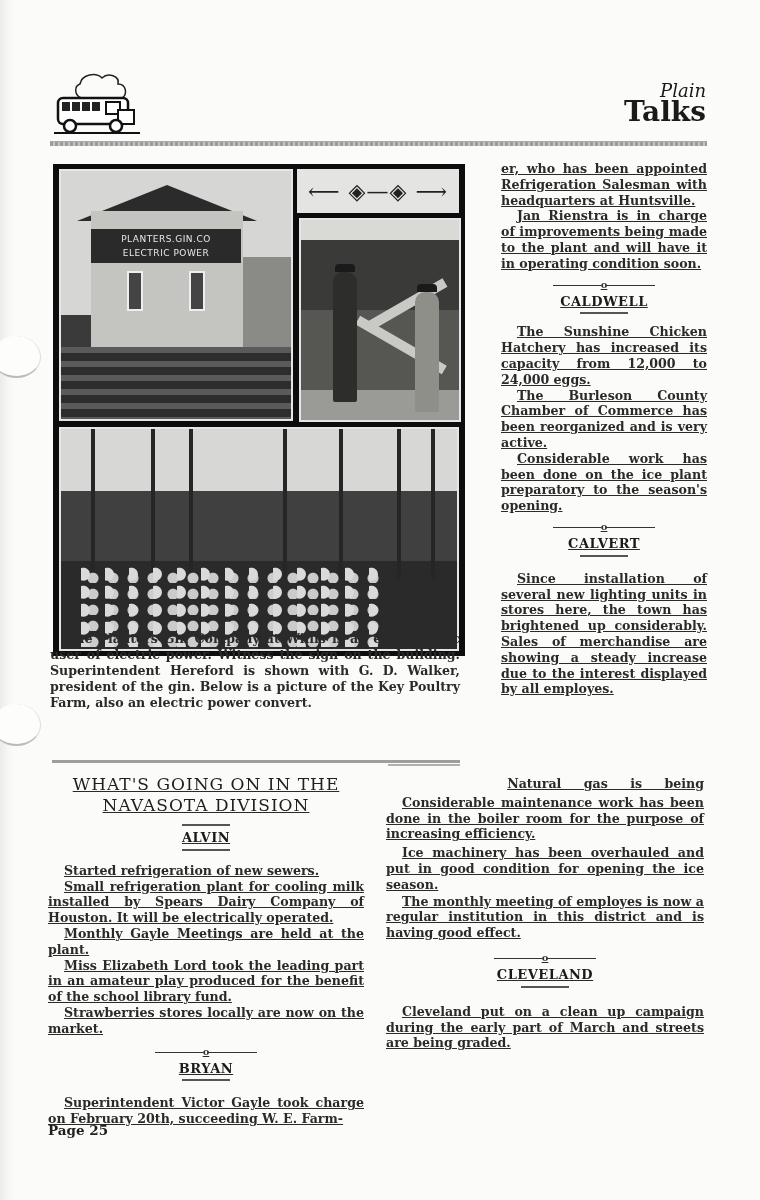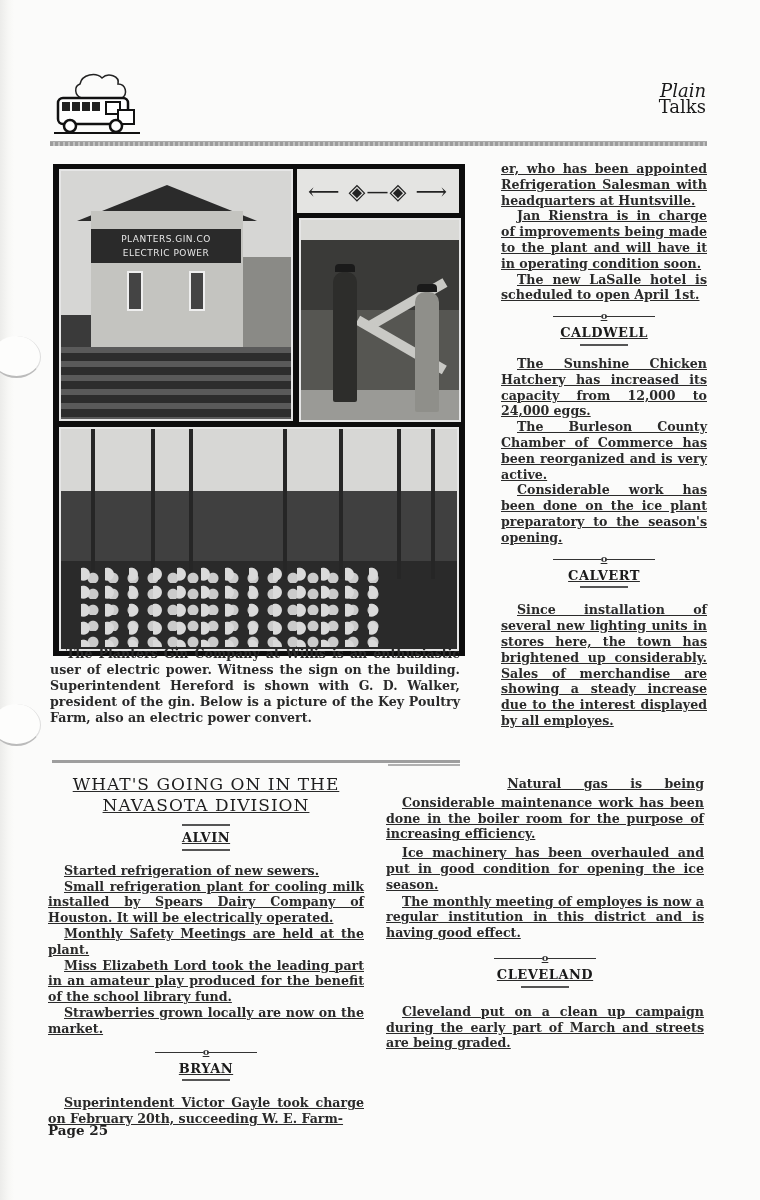--- a/index.html
+++ b/index.html
@@ -9,21 +9,21 @@
     font-family:"DejaVu Serif", "Liberation Serif", serif;
     color:#222;
   }
   .page-edge { position:absolute; left:0; top:0; width:14px; height:1200px;
     background:linear-gradient(to right,#ececea,#f7f7f5 60%,#fbfbfa); }
   .hole { position:absolute; left:-8px; width:48px; height:40px; border-radius:50%;
     border-bottom:2px solid #bbb; border-right:1px solid #ddd; background:#fdfdfc; }
   .bus-logo { position:absolute; left:52px; top:70px; width:90px; height:66px; }
   .masthead { position:absolute; right:54px; top:82px; text-align:right; line-height:1; color:#1a1a1a; }
   .masthead .pl { font-family:"DejaVu Serif", serif; font-size:18px; font-style:italic; display:block; }
-  .masthead .tk { font-family:"DejaVu Serif", serif; font-size:18px; display:block; margin-top:-2px; }
+  .masthead .tk { font-family:"DejaVu Serif", serif; font-size:28px; display:block; margin-top:-2px;font-weight:bold; }
   .rule-top { position:absolute; left:50px; top:141px; width:657px; height:4px;
     background:repeating-linear-gradient(90deg,#9c9c9c 0 3px,#c3c3c3 3px 5px);
     border-top:1px solid #aaa; }
   
   .photo-block { position:absolute; left:53px; top:164px; width:412px; height:492px; background:#0d0d0d; }
   .photo { position:absolute; overflow:hidden; border:2px solid #e6e6e6; box-sizing:border-box; }
   .photo-gin { left:6px; top:5px; width:234px; height:252px;
     background:linear-gradient(#d6d6d4 0 58%, #3a3a3a 58% 100%); }
   .gin-building { position:absolute; left:30px; top:40px; width:152px; height:150px; background:#c4c4c0; }
   .gin-roof { position:absolute; left:16px; top:14px; width:0; height:0;
@@ -41,21 +41,21 @@
   .man { position:absolute; width:24px; background:#2d2d2b; border-radius:10px 10px 2px 2px; }
   .man.light { background:#8f8f8a; }
   .hat { position:absolute; width:20px; height:8px; background:#1a1a1a; border-radius:4px 4px 0 0; }
   .plank { position:absolute; height:10px; background:#c9c9c5; transform:rotate(-30deg); }
   .photo-poultry { left:6px; top:263px; width:400px; height:224px;
     background:linear-gradient(#d7d7d5 0 28%, #404040 28% 60%, #2a2a2a 60% 100%); }
   .tree { position:absolute; top:0; width:4px; height:150px; background:#262626; }
   .chickens { position:absolute; left:20px; top:138px; width:300px; height:80px;
     background:radial-gradient(circle at 10% 40%,#eee 0 6px,transparent 7px) 0 0/24px 18px,
                radial-gradient(circle at 60% 70%,#ddd 0 5px,transparent 6px) 0 0/20px 16px; opacity:0.9; }
-  .caption { position:absolute; left:50px; top:646px; width:410px; font-size:12.6px; line-height:16px;
+  .caption { position:absolute; left:50px; top:631px; width:410px; font-size:12.6px; line-height:16px;
     text-align:justify; text-indent:16px; font-weight:bold; color:#2a2a2a; }
   .rule-mid { position:absolute; left:52px; top:760px; width:408px; height:3px; background:#9e9e9e; }
   .rule-mid2 { position:absolute; left:388px; top:764px; width:72px; height:2px; background:#b0b0b0; }
   .col { position:absolute; font-size:12.6px; line-height:15.8px; color:#2a2a2a; font-weight:bold;text-decoration:underline; }
   .col p { margin:0; text-align:justify; text-indent:16px; }
   .col-left { left:48px; top:770px; width:316px; }
   .col-mid { left:386px; top:760px; width:318px;margin-top:16px; }
   .col-right { left:501px; top:161px; width:206px; }
   .section-title { text-align:center; font-size:17px; letter-spacing:1px; font-weight:normal; line-height:21px; margin:4px 0 6px; color:#1f1f1f; }
   .section-head { text-align:center; font-size:13px; font-weight:bold; letter-spacing:0.5px; margin:0; color:#1a1a1a; }
@@ -124,21 +124,20 @@
   </div>
 </div>
 
 <div class="caption">The Planters Gin Company at Willis is an enthusiastic user of electric power. Witness the sign on the building. Superintendent Hereford is shown with G. D. Walker, president of the gin. Below is a picture of the Key Poultry Farm, also an electric power convert.</div>
 <div class="rule-mid"></div>
 <div class="rule-mid2"></div>
 
 <div class="col col-right">
   <p style="text-indent:0;">er, who has been appointed Refrigeration Salesman with headquarters at Huntsville.</p>
   <p>Jan Rienstra is in charge of improvements being made to the plant and will have it in operating condition soon.</p>
-  <p>The new LaSalle hotel is scheduled to open April 1st.</p>
   <div class="orn-rule"><span class="line"></span><span>o</span><span class="line"></span></div>
   <h3 class="section-head">CALDWELL</h3>
   <div class="short-rule"></div>
   <div style="height:6px"></div>
   <p>The Sunshine Chicken Hatchery has increased its capacity from 12,000 to 24,000 eggs.</p>
   <p>The Burleson County Chamber of Commerce has been reorganized and is very active.</p>
   <p>Considerable work has been done on the ice plant preparatory to the season's opening.</p>
   <div class="orn-rule"><span class="line"></span><span>o</span><span class="line"></span></div>
   <h3 class="section-head">CALVERT</h3>
   <div class="short-rule"></div>
@@ -150,23 +149,23 @@
   <div class="section-title">
     <div>WHAT'S GOING ON IN THE</div>
     <div>NAVASOTA DIVISION</div>
   </div>
   <div class="short-rule" style="margin-top:8px;"></div>
   <h3 class="section-head">ALVIN</h3>
   <div class="short-rule"></div>
   <div style="height:8px"></div>
   <p>Started refrigeration of new sewers.</p>
   <p>Small refrigeration plant for cooling milk installed by Spears Dairy Company of Houston. It will be electrically operated.</p>
-  <p>Monthly Safety Meetings are held at the plant.</p>
+  <p>Monthly Gayle Meetings are held at the plant.</p>
   <p>Miss Elizabeth Lord took the leading part in an amateur play produced for the benefit of the school library fund.</p>
-  <p>Strawberries grown locally are now on the market.</p>
+  <p>Strawberries stores locally are now on the market.</p>
   <div class="orn-rule" style="margin-top:10px;"><span class="line"></span><span>o</span><span class="line"></span></div>
   <h3 class="section-head">BRYAN</h3>
   <div class="short-rule"></div>
   <div style="height:10px"></div>
   <p>Superintendent Victor Gayle took charge on February 20th, succeeding W. E. Farm-</p>
 </div>
 
 <div class="col col-mid">
   <p style="text-align:right;text-indent:0;word-spacing:18px;">Natural gas is being</p>
   <p style="margin-top:3px;">Considerable maintenance work has been done in the boiler room for the purpose of increasing efficiency.</p>

